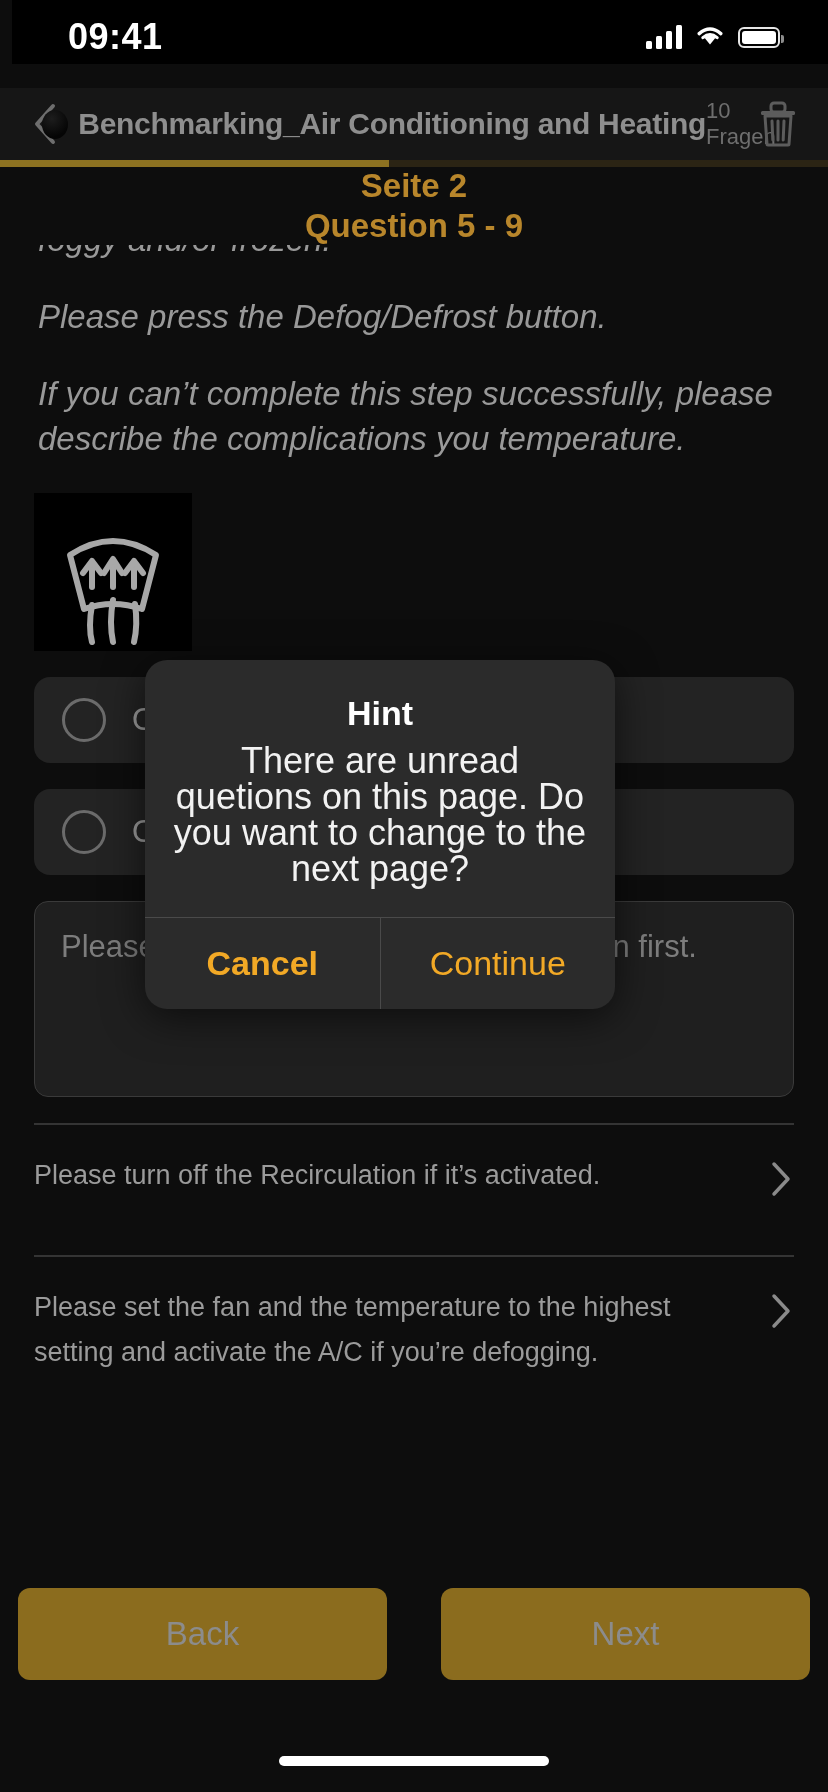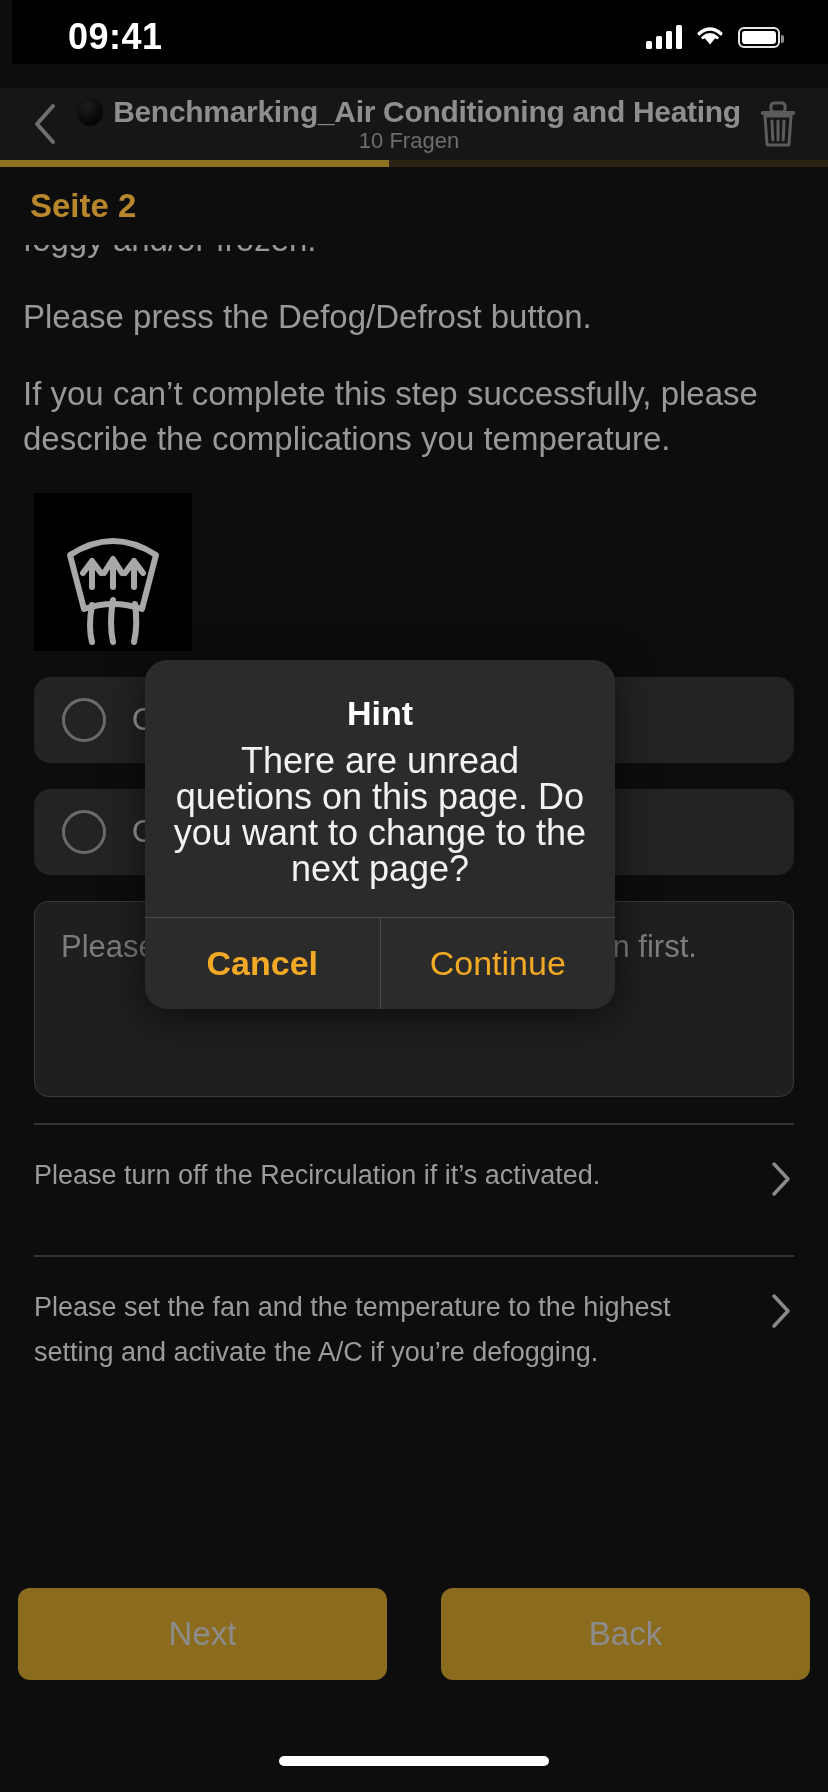--- a/index.html
+++ b/index.html
@@ -79,21 +79,21 @@
   .back-chevron {
     width: 46px; height: 46px;
     display:flex; align-items:center; justify-content:center;
     flex: 0 0 auto;
   }
   .back-chevron svg { display:block; }
 
   .nav-center {
     flex: 1 1 auto;
     display:flex;
-    flex-direction: column;
+    flex-direction: row;
     align-items: center;
     justify-content: center;
     min-width: 0;
     padding: 0 4px;
   }
   .nav-title-row {
     display:flex; align-items:center; gap:10px;
     max-width: 100%;
   }
   .nav-avatar {
@@ -134,41 +134,43 @@
 
   
   .meta-row {
     position:absolute;
     top: 167px; left:0;
     width: 828px; height: 78px;
     display:flex;
     align-items:center;
     justify-content: space-between;
     padding: 0 30px;
+    flex-direction: column;
   }
   .meta-left, .meta-right {
     color: #b8862b;
     font-size: 33px;
     font-weight: 700;
   }
 
   
   .content {
     position:absolute;
     top: 245px; left:0;
     width: 828px;
     height: 1342px;
     overflow: hidden;
     background: #0d0d0d;
   }
   .q-text {
     color: #999999;
     font-size: 33px;
     line-height: 45px;
-    padding: 0 23px;
+    padding: 0 38px;
+    font-style: italic;
   }
   .q-text p { margin-bottom: 32px; }
   .q-text p.clipped {
     margin-top: -28px;
   }
 
   .defrost-img {
     margin: 14px 0 0 34px;
     width: 158px;
     height: 158px;
@@ -377,20 +379,21 @@
       </svg>
     </div>
   </div>
 
   <div class="progress-track">
     <div class="progress-fill" id="progress-fill" style="width: 47%;"></div>
   </div>
 
   <div class="meta-row">
     <div class="meta-left">Seite 2</div>
+    <div class="meta-right">Question 5 - 9</div>
   </div>
 
   <div class="content">
     <div class="q-text">
       <p class="clipped">foggy and/or frozen.</p>
       <p>Please press the Defog/Defrost button.</p>
       <p>If you can’t complete this step successfully, please describe the complications you temperature.</p>
     </div>
 
     <div class="defrost-img">
@@ -439,22 +442,22 @@
       <div class="nav-item-text">Please set the fan and the temperature to the highest setting and activate the A/C if you’re defogging.</div>
       <div class="nav-item-chev">
         <svg width="26" height="40" viewBox="0 0 26 40">
           <path d="M6 5 L20 20 L6 35" stroke="#8a8a8a" stroke-width="3.5" fill="none" stroke-linecap="round" stroke-linejoin="round"></path>
         </svg>
       </div>
     </div>
   </div>
 
   <div class="bottom-bar">
+    <button class="btn-nav">Back</button>
     <button class="btn-nav">Next</button>
-    <button class="btn-nav">Back</button>
   </div>
 
   <div class="home-indicator"></div>
 
   <div class="modal-overlay">
     <div class="modal">
       <div class="modal-body">
         <div class="modal-title">Hint</div>
         <div class="modal-msg">There are unread quetions on this page. Do you want to change to the next page?</div>
       </div>

